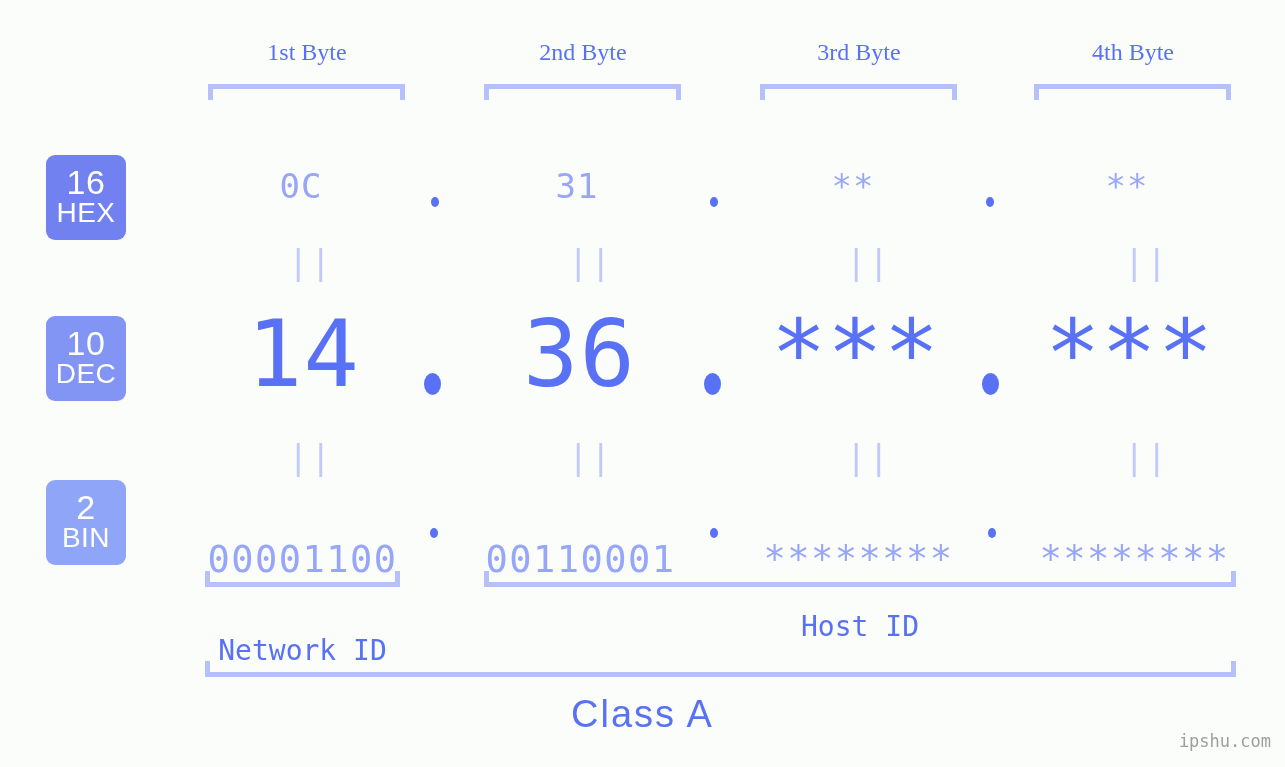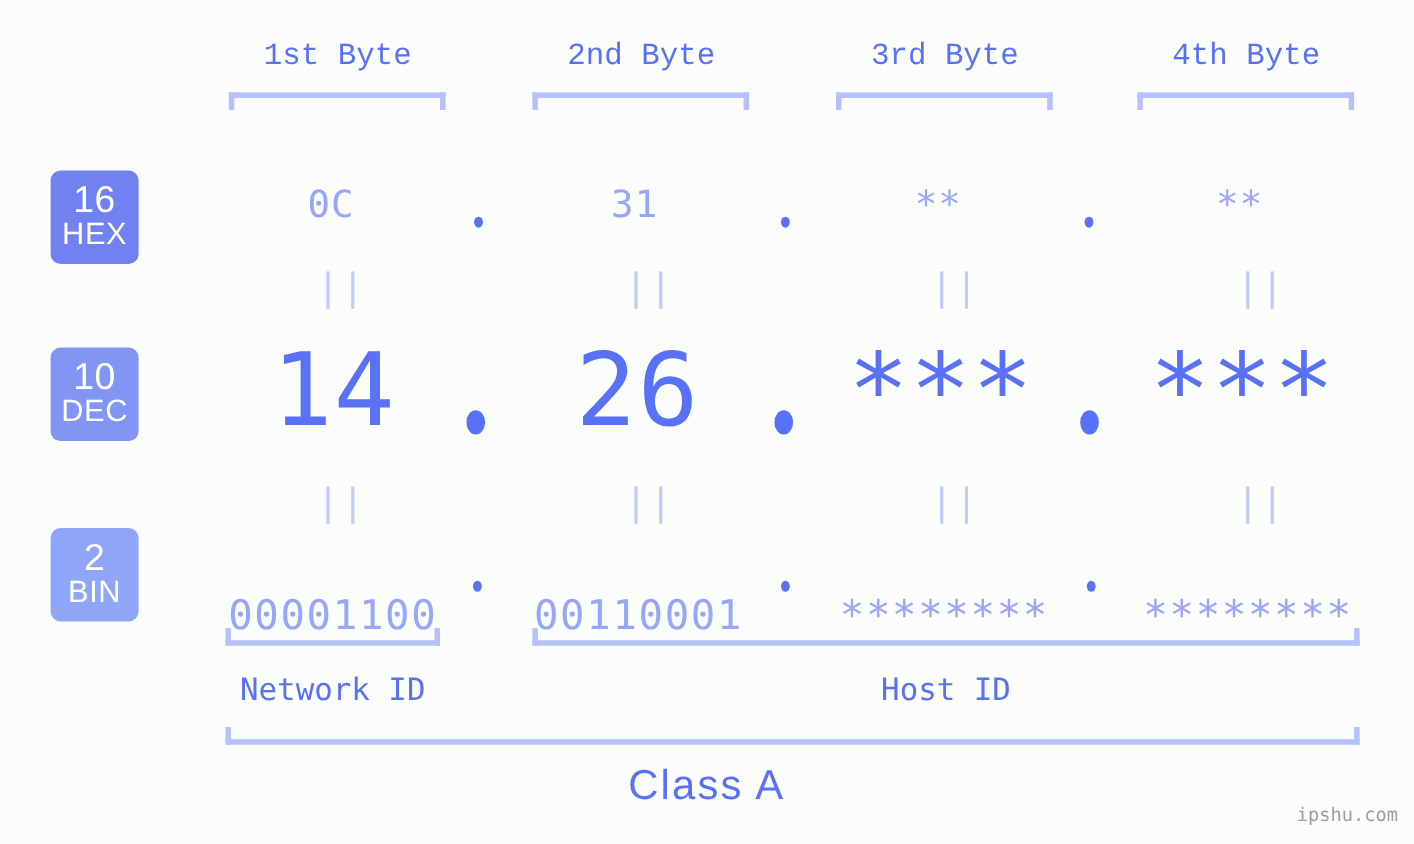--- a/index.html
+++ b/index.html
@@ -22,22 +22,22 @@
     height: 767px;
   }
 
   
   .byte-label {
     position: absolute;
     top: 30px;
     height: 44px;
     line-height: 44px;
     text-align: center;
-    font-family: Liberation Mono, monospace;
-    font-size: 28px;
+    font-family: Liberation Serif, serif;
+    font-size: 24px;
     color: #5871f5;
     letter-spacing: 0px;
     white-space: nowrap;
   }
 
   
   .bracket {
     position: absolute;
     box-sizing: border-box;
   }
@@ -217,21 +217,21 @@
     <div class="dot dot-sm" style="left:986px; top:197px;"></div>
   </div>
 
   <div class="eq" style="left:288px; top:245px;">||</div>
   <div class="eq" style="left:568px; top:245px;">||</div>
   <div class="eq" style="left:846px; top:245px;">||</div>
   <div class="eq" style="left:1124px; top:245px;">||</div>
 
   <div class="row-dec">
     <div class="cell" style="left:206px; width:195px;">14</div>
-    <div class="cell" style="left:482px; width:195px;">26</div>
+    <div class="cell" style="left:482px; width:195px;">36</div>
     <div class="cell" style="left:758px; width:195px;">***</div>
     <div class="cell" style="left:1032px; width:195px;">***</div>
 
     <div class="dot dot-lg" style="left:424px; top:373px;"></div>
     <div class="dot dot-lg" style="left:704px; top:373px;"></div>
     <div class="dot dot-lg" style="left:982px; top:373px;"></div>
   </div>
 
   <div class="eq" style="left:288px; top:440px;">||</div>
   <div class="eq" style="left:568px; top:440px;">||</div>
@@ -245,21 +245,21 @@
     <div class="cell" style="left:1032px; width:205px;">********</div>
 
     <div class="dot dot-bin" style="left:430px; top:528px;"></div>
     <div class="dot dot-bin" style="left:710px; top:528px;"></div>
     <div class="dot dot-bin" style="left:988px; top:528px;"></div>
   </div>
 
   <div class="bracket bracket-up" style="left:205px; top:571px; width:195px;"></div>
   <div class="bracket bracket-up" style="left:484px; top:571px; width:752px;"></div>
 
-  <div class="id-label" style="left:205px; top:610px; width:195px;">Network ID</div>
+  <div class="id-label" style="left:205px; top:634px; width:195px;">Network ID</div>
   <div class="id-label" style="left:484px; top:610px; width:752px;">Host ID</div>
 
   <div class="bracket bracket-up" style="left:205px; top:661px; width:1031px;"></div>
   <div id="class-label">Class A</div>
 
   <div id="watermark">ipshu.com</div>
 
 </div>
 
 </body></html>

